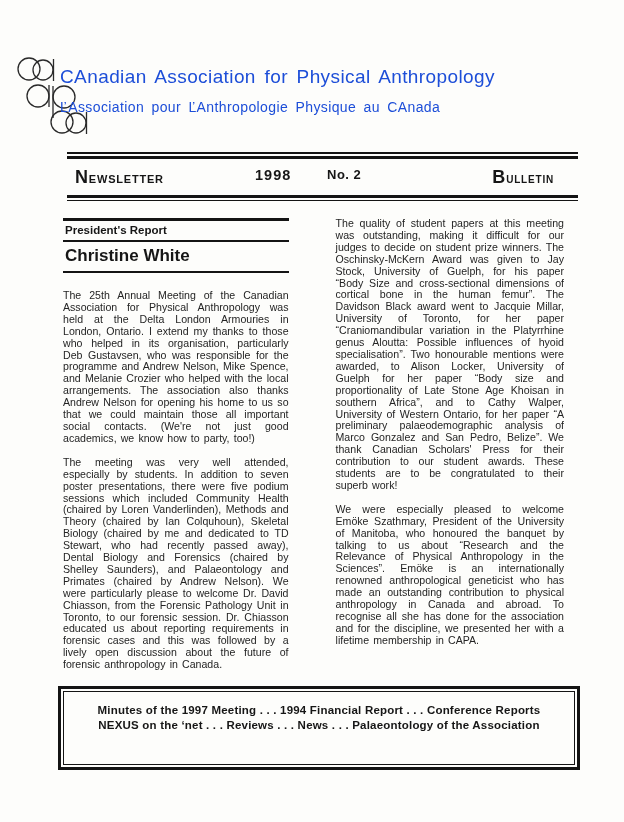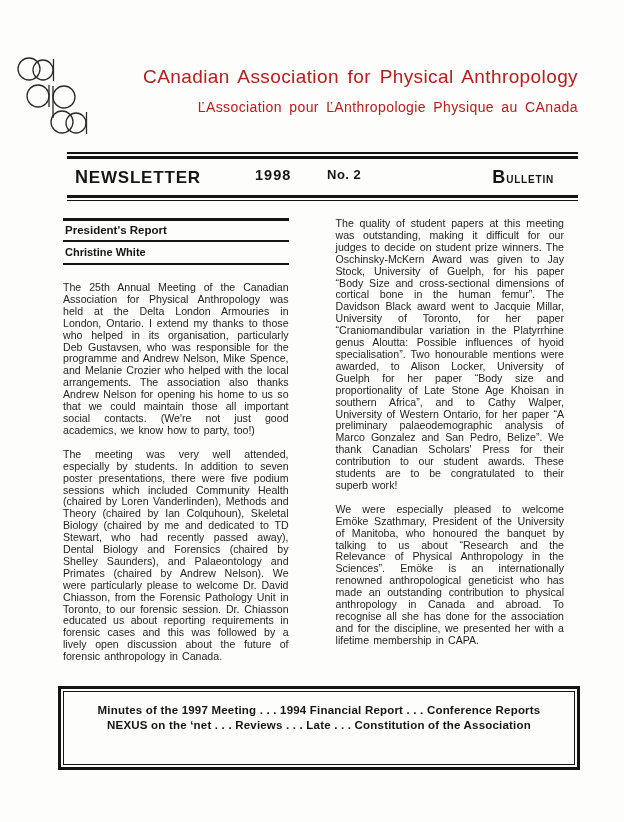--- a/index.html
+++ b/index.html
@@ -5,49 +5,49 @@
   html,body{margin:0;padding:0;background:#fdfdfb;}
   .page{
     position:relative;width:624px;height:822px;background:#fdfdfb;
     font-family:"Liberation Sans",sans-serif;color:#1f1f1f;overflow:hidden;
   }
   
   .logo{position:absolute;left:14px;top:54px;}
   
   .org-names{
     position:absolute;top:62px;right:46px;left:60px;
-    text-align:right;color:#b91c1c;
+    color:#1d4ed8;
     font-family:"Liberation Sans",sans-serif;font-weight:300;
   }
   .org-line1{font-size:19px;letter-spacing:.4px;word-spacing:3px;white-space:nowrap;line-height:30px;}
   .org-line2{font-size:14px;letter-spacing:.4px;word-spacing:3px;white-space:nowrap;line-height:31px;}
   
   .masthead{position:absolute;left:67px;top:152px;width:511px;}
   .rule-thin{height:1.5px;background:#141414;}
   .rule-thick{height:3px;background:#141414;}
   .rule-gap{height:2px;}
   .masthead-row{position:relative;height:36px;}
   .mh-text{position:absolute;top:8px;font-weight:bold;color:#161616;}
-  .mh-newsletter{left:8px;font-size:17px;letter-spacing:.8px;}
+  .mh-newsletter{left:8px;font-size:11px;letter-spacing:.8px;}
   .mh-newsletter::first-letter{font-size:18px;}
   .mh-year{left:188px;font-size:14.5px;letter-spacing:1px;}
   .mh-issue{left:260px;font-size:13px;letter-spacing:.5px;}
   .mh-bulletin{right:24px;font-size:10px;letter-spacing:.8px;}
   .mh-bulletin::first-letter{font-size:18px;}
   
   .columns{position:absolute;left:63px;top:218px;width:501px;display:flex;gap:47px;}
   .col{width:231px;}
   .col-right{width:234px;}
   .sec-title{
     border-top:3px solid #141414;border-bottom:2px solid #141414;
     font-weight:bold;font-size:11.5px;padding:3px 0 4px 2px;color:#161616;
   }
   .sec-author{
     border-bottom:2.5px solid #141414;
-    font-weight:bold;font-size:11px;padding:4px 0 5px 2px;color:#161616;
+    font-weight:bold;font-size:17px;padding:4px 0 5px 2px;color:#161616;
     margin-bottom:17px;
   }
   .body-par{
     font-size:10.6px;line-height:11.9px;text-align:justify;color:#242424;
     margin:0 0 12px 0;word-spacing:1.2px;
   }
   
   .inside-box{
     position:absolute;left:58px;top:686px;width:522px;height:84px;
     border:3px solid #141414;box-sizing:border-box;padding:2px;
@@ -114,17 +114,17 @@
     </div>
     <div class="col col-right">
       <p class="body-par">The quality of student papers at this meeting was outstanding, making it difficult for our judges to decide on student prize winners. The Oschinsky-McKern Award was given to Jay Stock, University of Guelph, for his paper “Body Size and cross-sectional dimensions of cortical bone in the human femur”. The Davidson Black award went to Jacquie Millar, University of Toronto, for her paper “Craniomandibular variation in the Platyrrhine genus Aloutta: Possible influences of hyoid specialisation”. Two honourable mentions were awarded, to Alison Locker, University of Guelph for her paper “Body size and proportionality of Late Stone Age Khoisan in southern Africa”, and to Cathy Walper, University of Western Ontario, for her paper “A preliminary palaeodemographic analysis of Marco Gonzalez and San Pedro, Belize”. We thank Canadian Scholars' Press for their contribution to our student awards. These students are to be congratulated to their superb work!</p>
       <p class="body-par">We were especially pleased to welcome Emöke Szathmary, President of the University of Manitoba, who honoured the banquet by talking to us about “Research and the Relevance of Physical Anthropology in the Sciences”. Emöke is an internationally renowned anthropological geneticist who has made an outstanding contribution to physical anthropology in Canada and abroad. To recognise all she has done for the association and for the discipline, we presented her with a lifetime membership in CAPA.</p>
     </div>
   </div>
 
   <div class="inside-box">
     <div class="inside-inner">
       <div class="inside-line first">Minutes of the 1997 Meeting . . .  1994 Financial Report . . . Conference Reports</div>
-      <div class="inside-line">NEXUS on the ‘net . . .  Reviews . . .  Late . . .  Constitution of the Association</div>
+      <div class="inside-line">NEXUS on the ‘net . . .  Reviews . . .  News . . .  Palaeontology of the Association</div>
     </div>
   </div>
 
 </div>
 
 </body></html>

